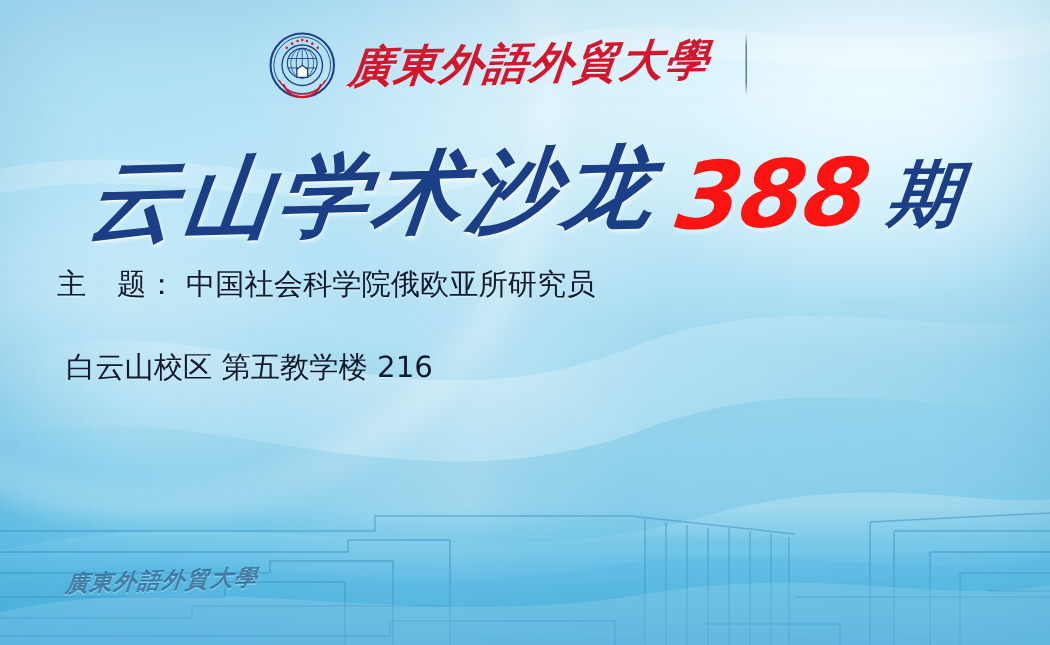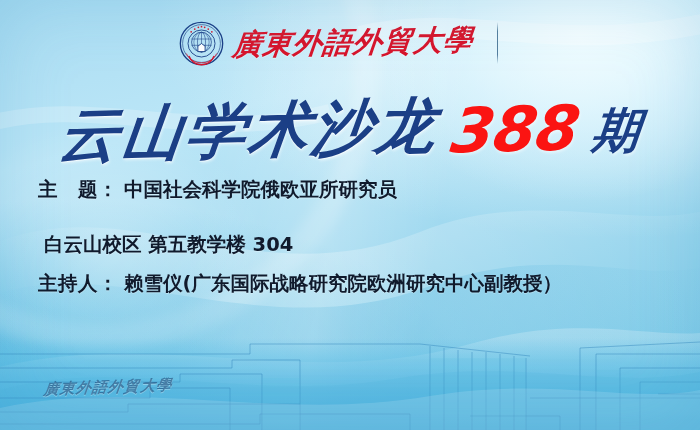--- a/index.html
+++ b/index.html
@@ -144,21 +144,20 @@
     color:#101a2c;
   }
   .info-line {
     display:flex;
     align-items:flex-end;
     font-size:19.5px;
     line-height:1;
     margin-bottom:9.5px;
     white-space:nowrap;
     text-shadow:0 1px 0 rgba(255,255,255,.25);
-    font-weight:bold;
   }
   .info-line.topic { margin-bottom:26px; }
   .lbl { flex:0 0 auto; letter-spacing:.5px; }
   .val { flex:0 0 auto; margin-left:6px; }
 
   
   .band {
     position:absolute; left:0; bottom:0;
     width:100%; height:92px;
     overflow:hidden;
@@ -258,27 +257,23 @@
   </div>
 
   <div class="info">
     <div class="info-line topic">
       <span class="lbl">主　题：</span>
       <span class="val">中国社会科学院俄欧亚所研究员</span>
     </div>
     <div class="info-line">
     </div>
     <div class="info-line">
-      <span class="val">白云山校区 第五教学楼 304</span>
+      <span class="val">白云山校区 第五教学楼 216</span>
     </div>
     <div class="info-line">
-    </div>
-    <div class="info-line">
-      <span class="lbl">主持人：</span>
-      <span class="val">赖雪仪(广东国际战略研究院欧洲研究中心副教授）</span>
     </div>
   </div>
 
   <div class="band">
     <div class="band-bg"></div>
     <svg viewBox="0 0 700 92" preserveAspectRatio="none">
       <g fill="none" stroke="#2b7fb8" stroke-opacity=".42" stroke-width="1">
         <path d="M0,16 L250,16 L250,6 L420,6"></path>
         <path d="M0,30 L232,30 L232,22 L300,22"></path>
         <path d="M0,44 L180,44 L180,36 L262,36"></path>

